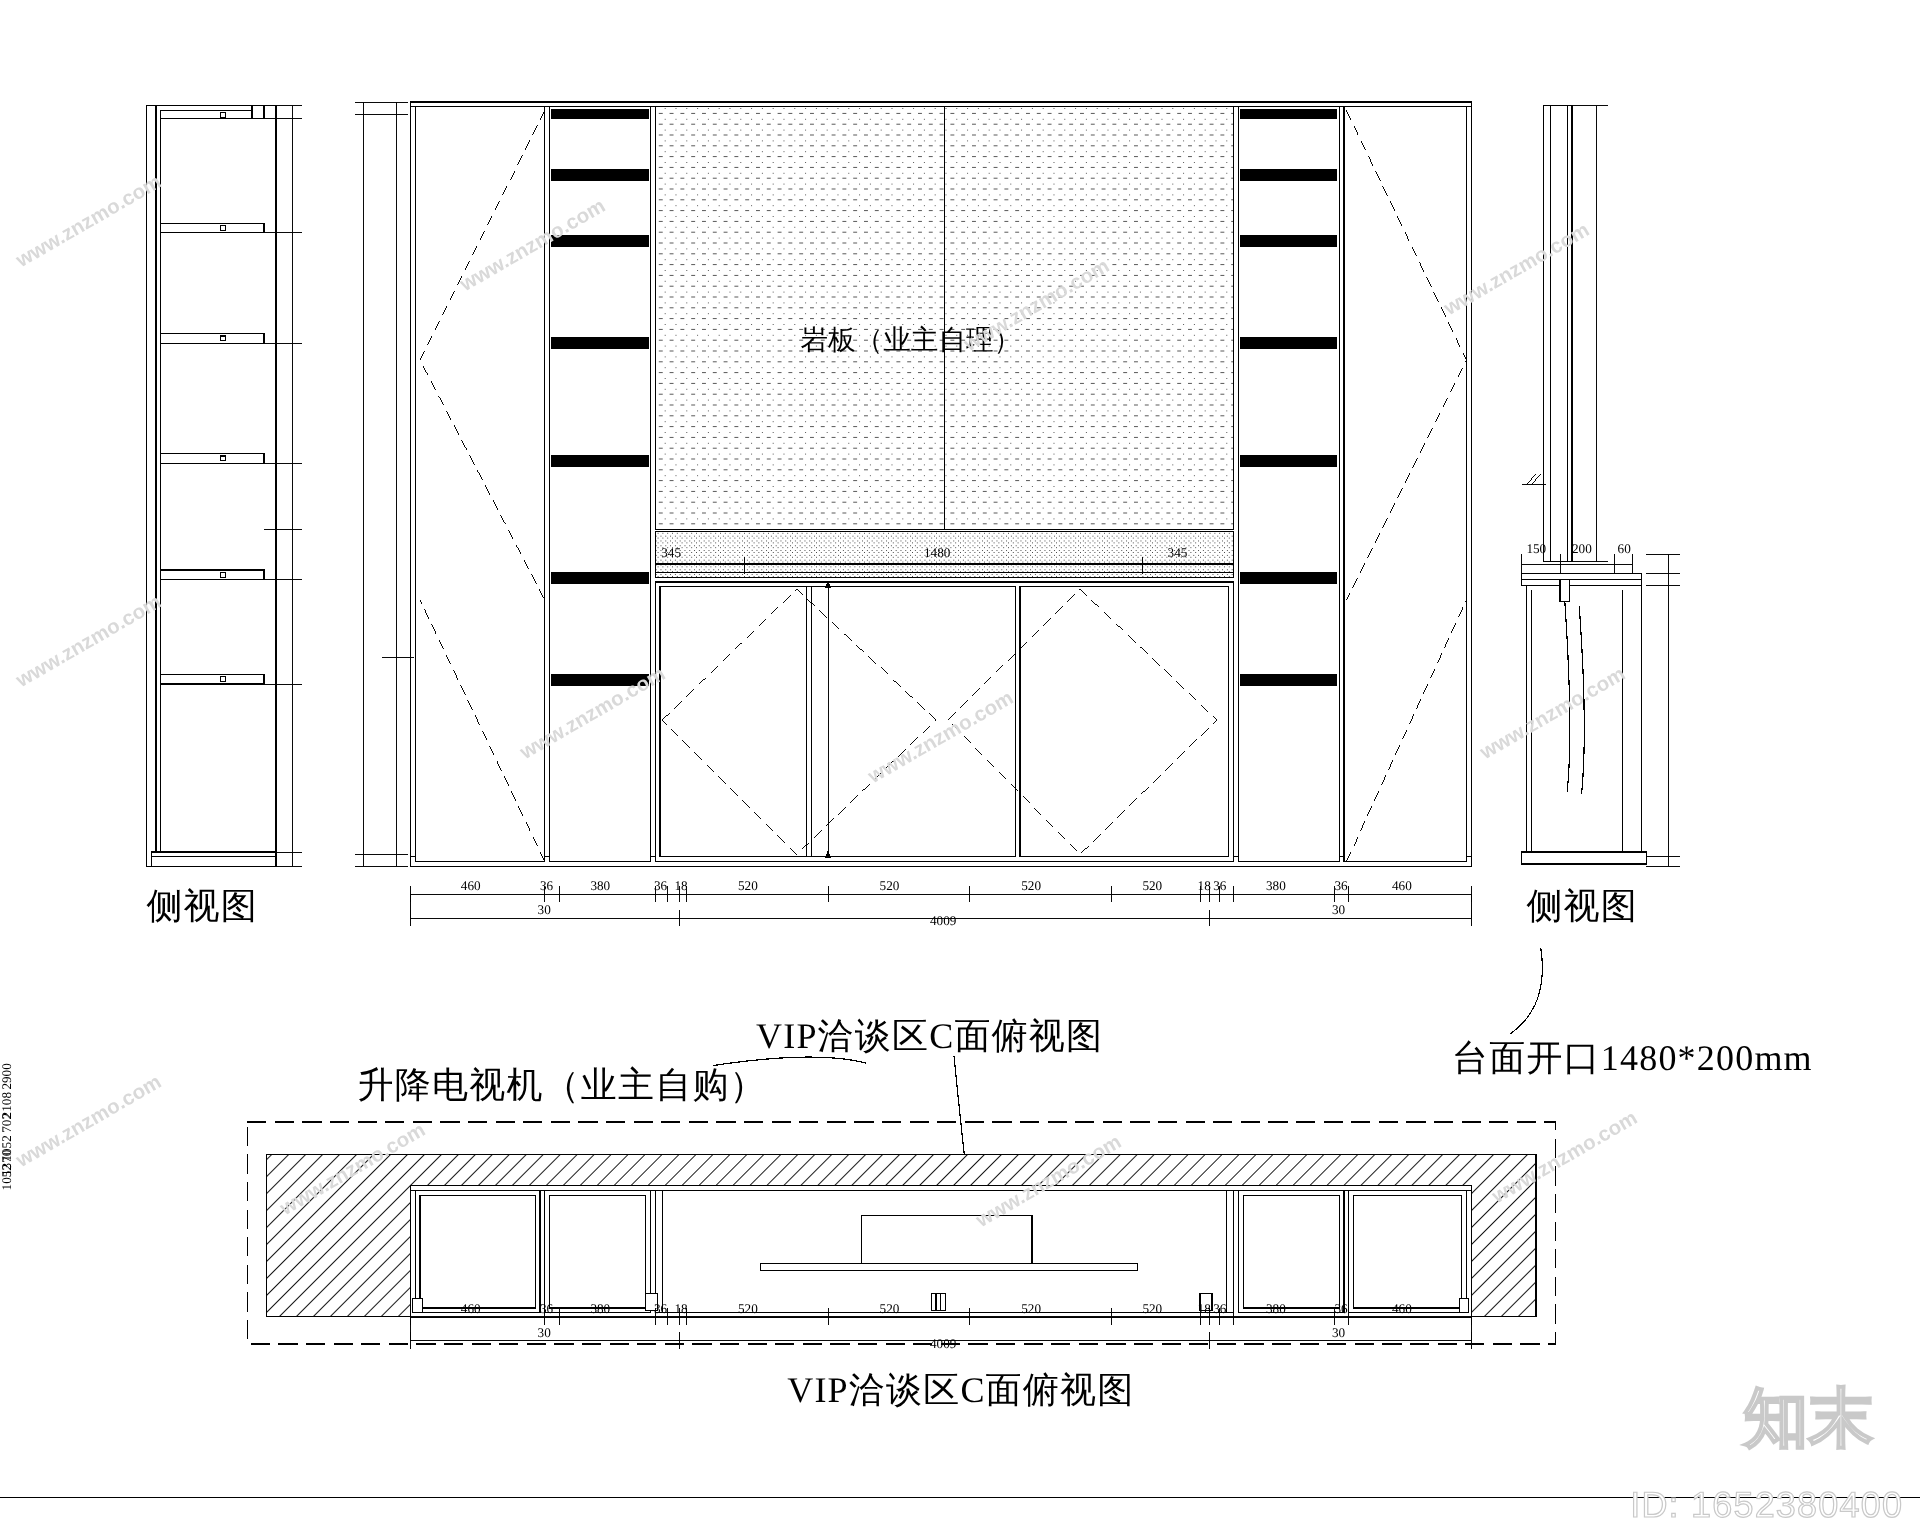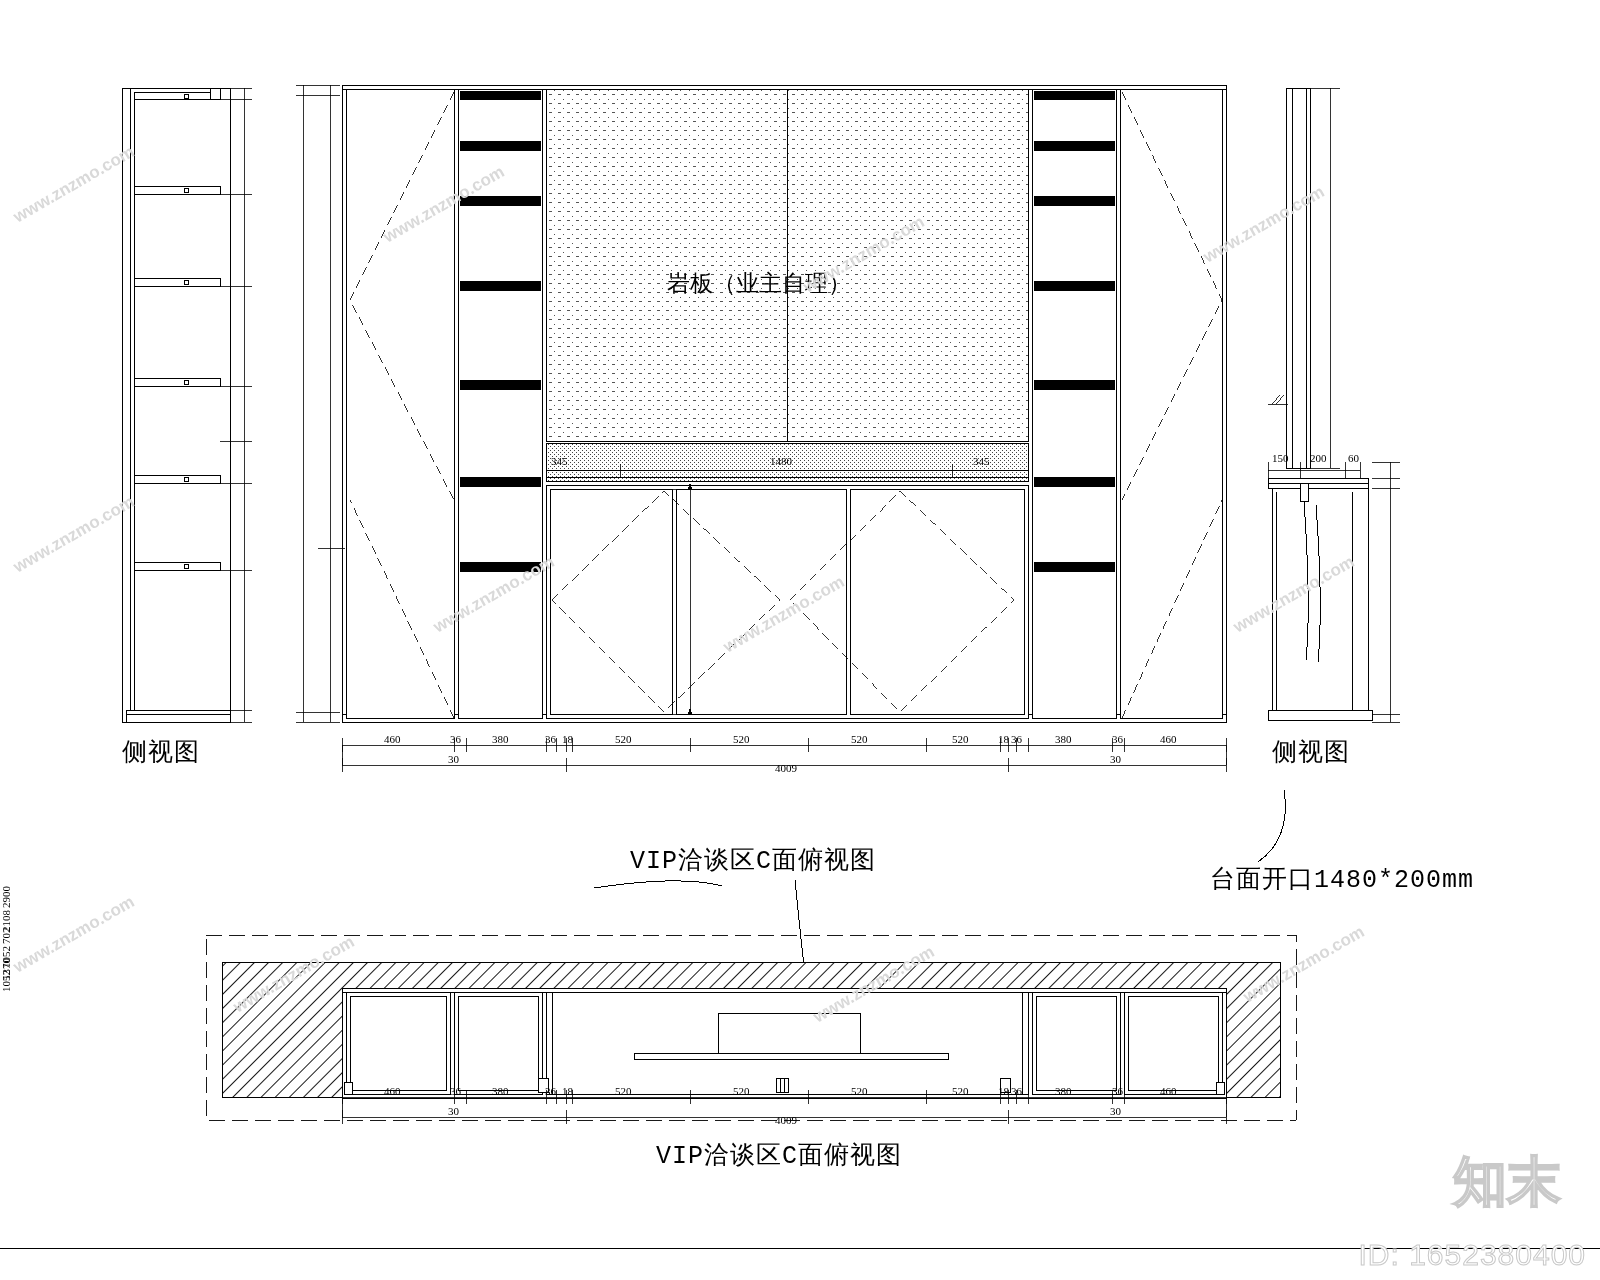--- a/index.html
+++ b/index.html
@@ -1,21 +1,21 @@
 <!DOCTYPE html>
 <html><head>
 <meta charset="utf-8">
 <style>
   html,body{margin:0;padding:0;background:#fff;}
   body{width:1600px;height:1280px;position:relative;overflow:hidden;
        font-family:"Liberation Serif", serif;color:#000;}
   .sheet{position:absolute;left:0;top:0;width:1600px;height:1280px;}
   svg.cad{position:absolute;left:0;top:0;width:1600px;height:1280px;}
   .cn{font-family:Liberation Mono, monospace;}
-  .title-cn{font-family:Liberation Mono, monospace;font-size:25px;letter-spacing:1px;}
+  .title-cn{font-family:Liberation Serif, serif;font-size:30px;letter-spacing:1px;}
   .dim{font-family:"Liberation Serif", serif;font-size:11px;letter-spacing:0px;}
   .dimv{font-family:"Liberation Serif", serif;font-size:11px;
         transform-origin:left top;}
   .wm{position:absolute;color:#d9d9d9;font-family:"Liberation Sans",sans-serif;
       font-size:17px;font-weight:bold;white-space:nowrap;pointer-events:none;
       transform-origin:left top;}
   .logo{position:absolute;right:18px;bottom:66px;width:150px;height:64px;}
   .idtxt{position:absolute;right:14px;bottom:8px;font-family:"Liberation Sans",sans-serif;
          font-size:30px;color:#fff;-webkit-text-stroke:1px #c9c9c9;
          text-shadow:0 0 0 #c9c9c9;letter-spacing:1px;}
@@ -385,20 +385,21 @@
 <div class="dim" style="position:absolute;left:1310px;top:452px;">200</div>
 <div class="dim" style="position:absolute;left:1348px;top:452px;text-align:center;">60</div>
 <div class="dimv" style="left:1376px;top:472px;transform:rotate(-90deg) translate(-100%,0);font-size:10px;">18</div>
 <div class="dimv" style="left:1376px;top:495px;transform:rotate(-90deg) translate(-100%,0);font-size:10px;">40</div>
 
 <div class="title-cn" style="position:absolute;left:122px;top:735px;">侧视图</div>
 <div class="title-cn" style="position:absolute;left:1272px;top:735px;">侧视图</div>
 <div class="title-cn" style="position:absolute;left:630px;top:843px;">VIP洽谈区C面俯视图</div>
 <div class="title-cn" style="position:absolute;left:630px;top:1138px;margin-left:26px;">VIP洽谈区C面俯视图</div>
 
+<div class="title-cn" style="position:absolute;left:298px;top:884px;">升降电视机（业主自购）</div>
 <div class="title-cn" style="position:absolute;left:1210px;top:862px;">台面开口1480*200mm</div>
 
 <div class="dim" style="position:absolute;left:384px;top:1085px;">460</div>
 <div class="dim" style="position:absolute;left:450px;top:1085px;">36</div>
 <div class="dim" style="position:absolute;left:492px;top:1085px;">380</div>
 <div class="dim" style="position:absolute;left:545px;top:1085px;">36</div>
 <div class="dim" style="position:absolute;left:562px;top:1085px;">18</div>
 <div class="dim" style="position:absolute;left:615px;top:1085px;">520</div>
 <div class="dim" style="position:absolute;left:733px;top:1085px;">520</div>
 <div class="dim" style="position:absolute;left:851px;top:1085px;">520</div>

